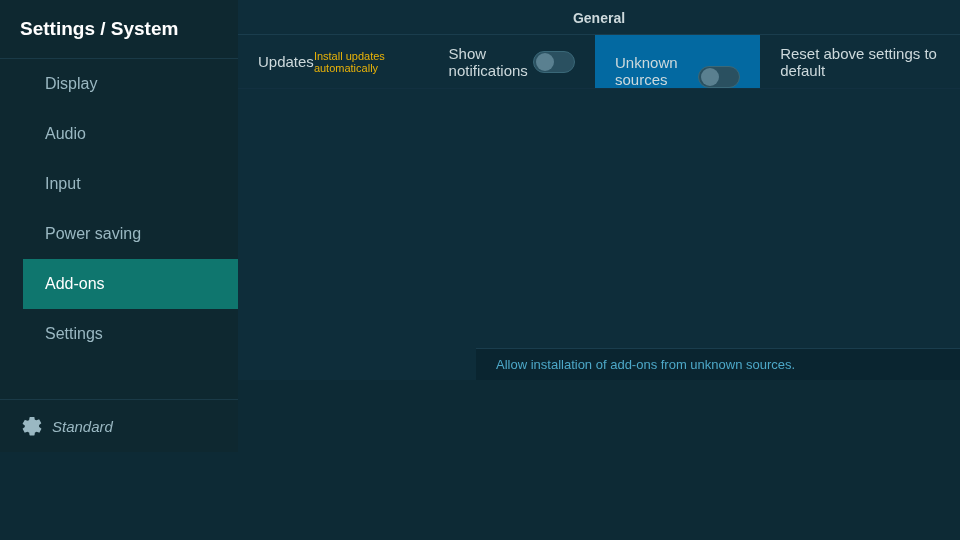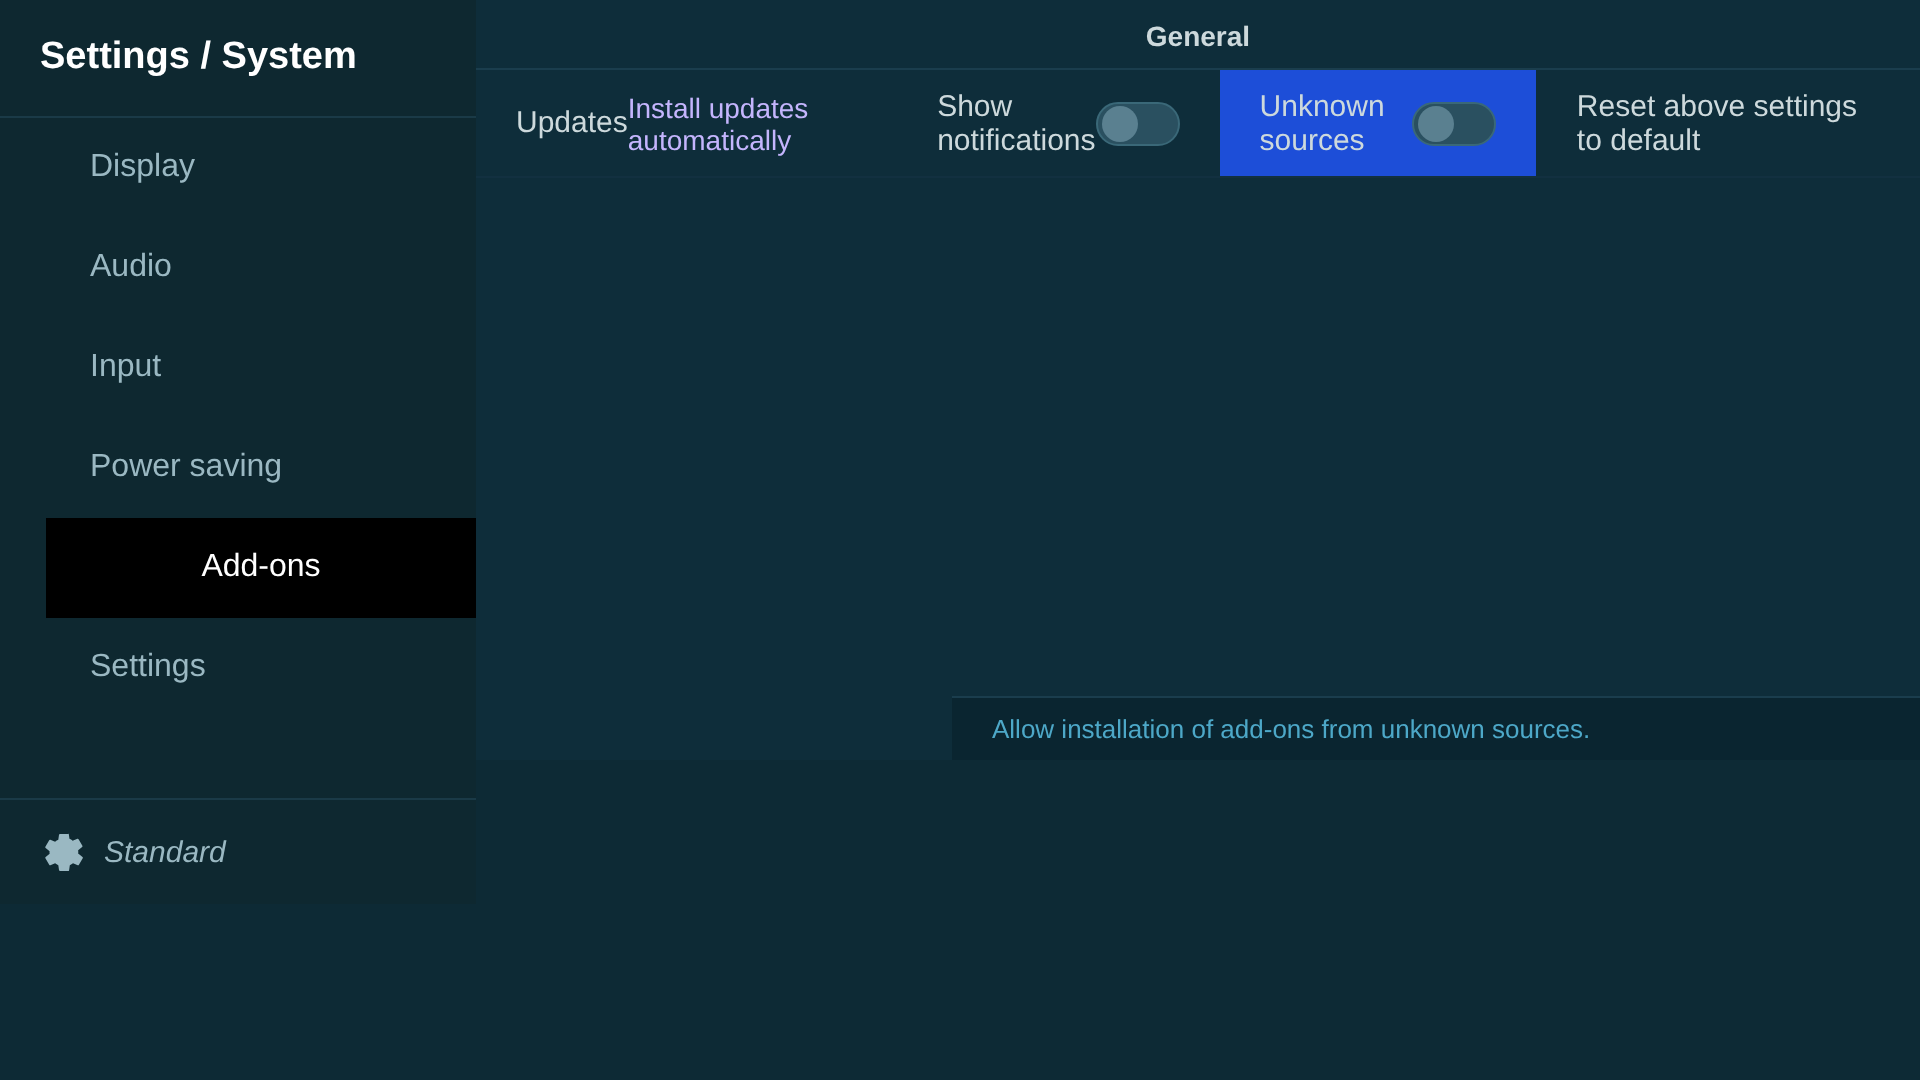--- a/index.html
+++ b/index.html
@@ -40,23 +40,22 @@
       margin-left: 23px;
     }
 
     .nav-item {
       padding: 16px 22px;
       font-size: 16px;
       color: #9ab8c2;
       cursor: pointer;
     }
     .nav-item.active {
-      background: #000000;
+      background: #0f766e;
       color: #ffffff;
-      text-align: center;
     }
 
     .sidebar-footer {
       padding: 16px 22px;
       display: flex;
       align-items: center;
       gap: 10px;
       font-size: 15px;
       color: #9ab8c2;
       border-top: 1px solid #1a3a47;
@@ -98,31 +97,32 @@
     .setting-row {
       display: flex;
       align-items: center;
       justify-content: space-between;
       padding: 0 20px;
       height: 54px;
       border-bottom: 1px solid #123040;
       cursor: pointer;
     }
     .setting-row.selected {
-      background: #1d4ed8;
+      background: #0369a1;
+      align-items: flex-end;
     }
 
     .setting-label {
       font-size: 15px;
       color: #cdd9dc;
     }
 
     .setting-value {
-      font-size: 14px;
-      color: #c4b5fd;
+      font-size: 11px;
+      color: #eab308;
     }
 
     
     .toggle {
       width: 42px;
       height: 22px;
       border-radius: 11px;
       position: relative;
       display: inline-block;
       flex-shrink: 0;

